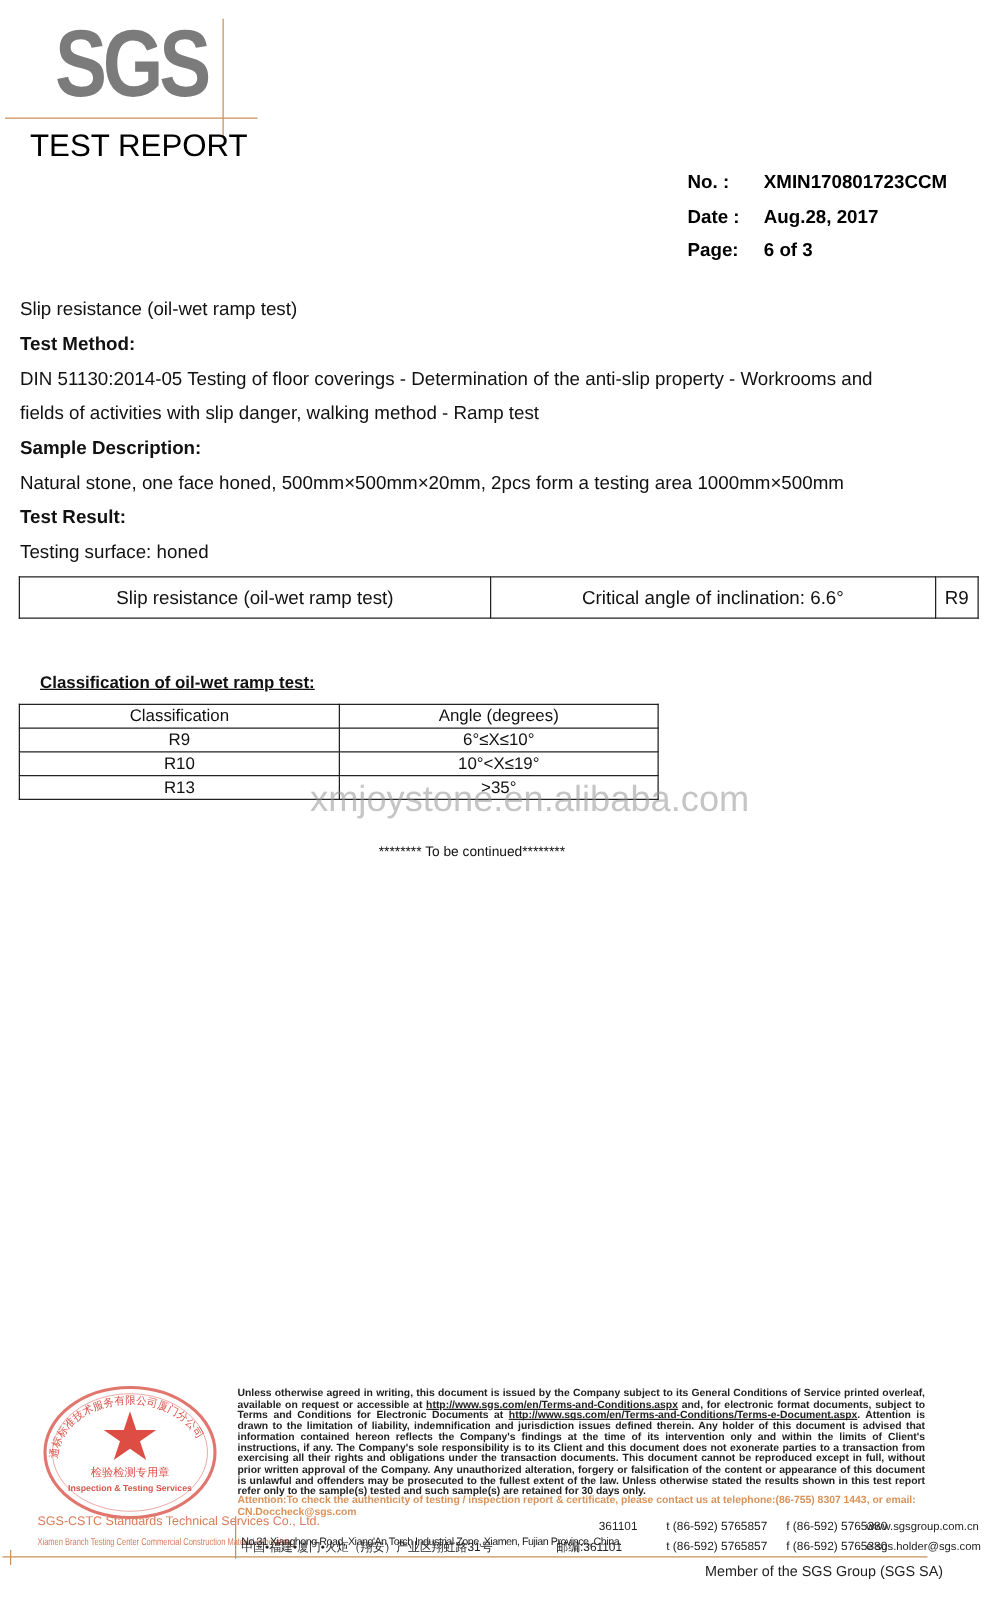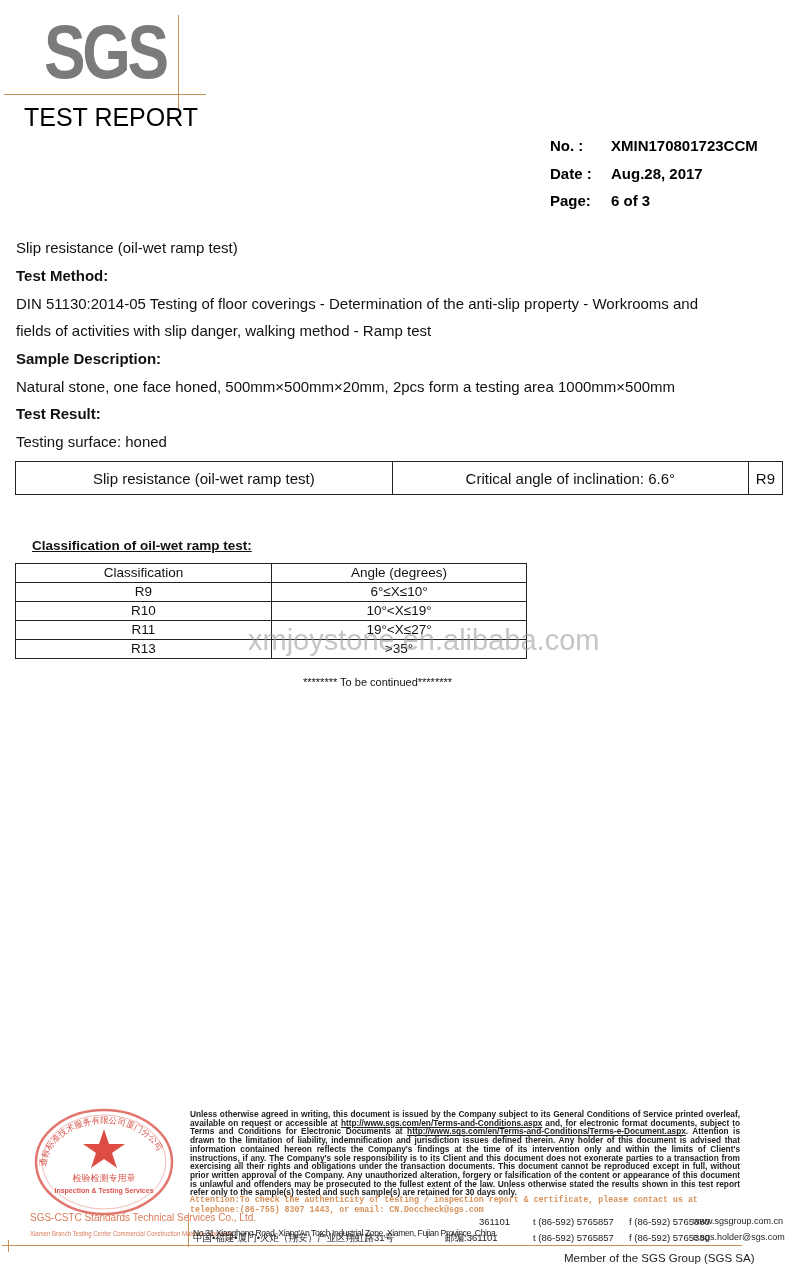--- a/index.html
+++ b/index.html
@@ -27,21 +27,21 @@
   .t2 td { border: 1px solid #222; text-align: center; font-size: 13.5px; height: 18px; padding: 0; line-height: 18px; }
   .sub-heading { left: 16px; top: 538px; font-size: 13.5px; font-weight: bold; text-decoration: underline; margin-left: 16px; }
   .continued { left: 303px; top: 676px; font-size: 11px; }
   .watermark { left: 248px; top: 624px; font-size: 29px; color: rgba(150,150,150,0.55); letter-spacing: 0px; }
   
   .stamp { left: 32px; top: 1107px; width: 144px; height: 110px; }
   .stamp-company { left: 30px; top: 1212px; font-size: 10px; color: #d97b5a; white-space: nowrap; }
   .stamp-branch { left: 30px; top: 1229px; font-size: 8px; color: #d97b5a; white-space: nowrap; transform: scaleX(0.75); transform-origin: left top; }
   .disclaimer { left: 190px; top: 1110px; width: 550px; font-size: 8.3px; line-height: 8.7px; font-weight: bold; color: #222; text-align: justify; }
   .disclaimer a { color: #222; text-decoration: underline; }
-  .attention { left: 190px; top: 1195px; width: 552px; font-size: 8.3px; line-height: 9.5px; font-weight: bold; color: #d9925a; font-family: Liberation Mono, monospace; }
+  .attention { left: 190px; top: 1195px; width: 552px; font-size: 8.3px; line-height: 9.5px; font-weight: bold; color: #d9925a; }
   .addr-box { left: 188px; top: 1213px; width: 560px; height: 34px; border-left: 1px solid #c9915a; }
   .addr-row { position: absolute; left: 4px; font-size: 9.5px; color: #222; white-space: nowrap; }
   .addr-row span { position: absolute; top: 0; white-space: nowrap; }
   .footer-hline { left: 2px; top: 1245px; width: 740px; height: 1px; background: #c9915a; }
   .footer-vtick { left: 8px; top: 1240px; width: 1px; height: 12px; background: #c9915a; }
   .member { left: 564px; top: 1252px; font-size: 11.5px; color: #222; }
 </style>
 </head>
 <body>
 
@@ -93,24 +93,20 @@
   </tr>
   <tr>
     <td>R9</td>
     <td>6°≤X≤10°</td>
   </tr>
   <tr>
     <td>R10</td>
     <td>10°&lt;X≤19°</td>
   </tr>
   <tr>
-    <td>R11</td>
-    <td>19°&lt;X≤27°</td>
-  </tr>
-  <tr>
     <td>R13</td>
     <td>&gt;35°</td>
   </tr>
 </tbody>
   </table>
 <div class="abs continued">******** To be continued********</div>
 <div class="abs watermark">xmjoystone.en.alibaba.com</div>
 
 <svg class="abs stamp" viewBox="0 0 144 110">
   <ellipse cx="72" cy="55" rx="68" ry="52" fill="none" stroke="#d9544a" stroke-width="2.5" opacity="0.8"></ellipse>

